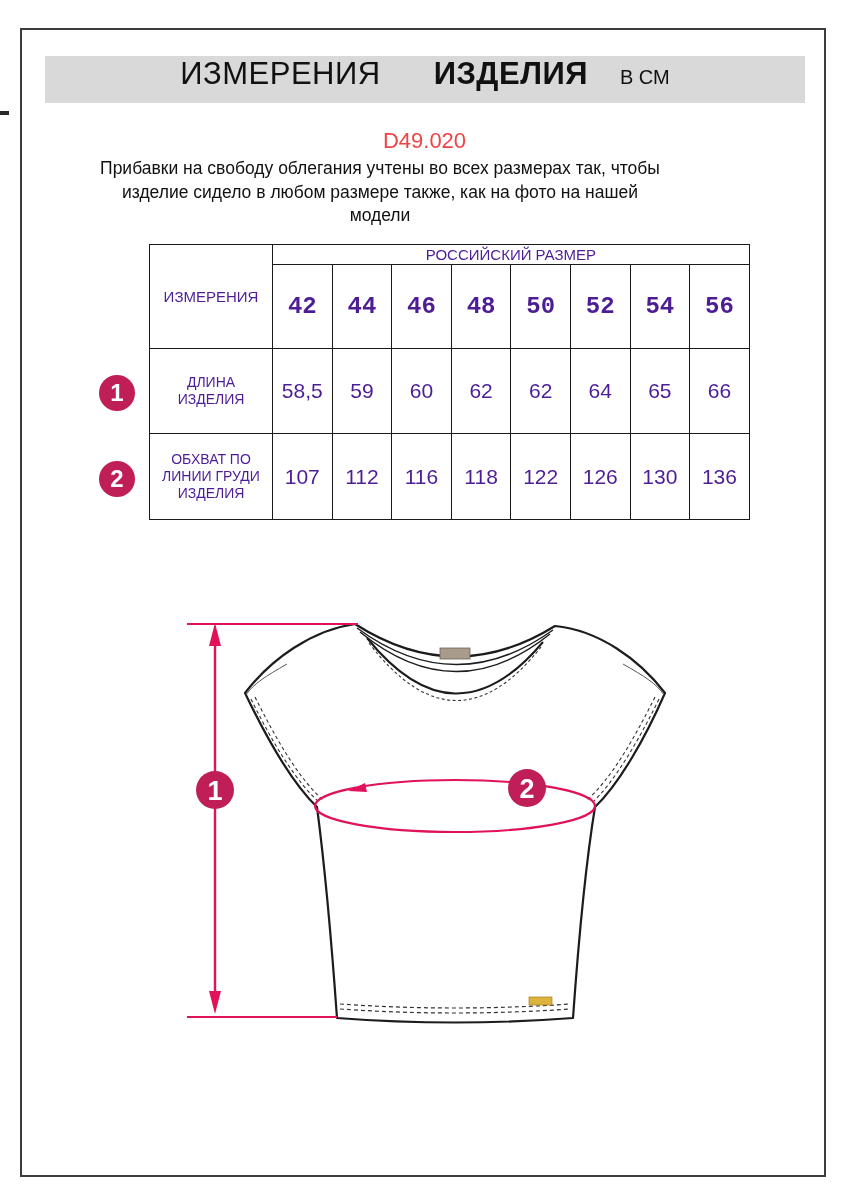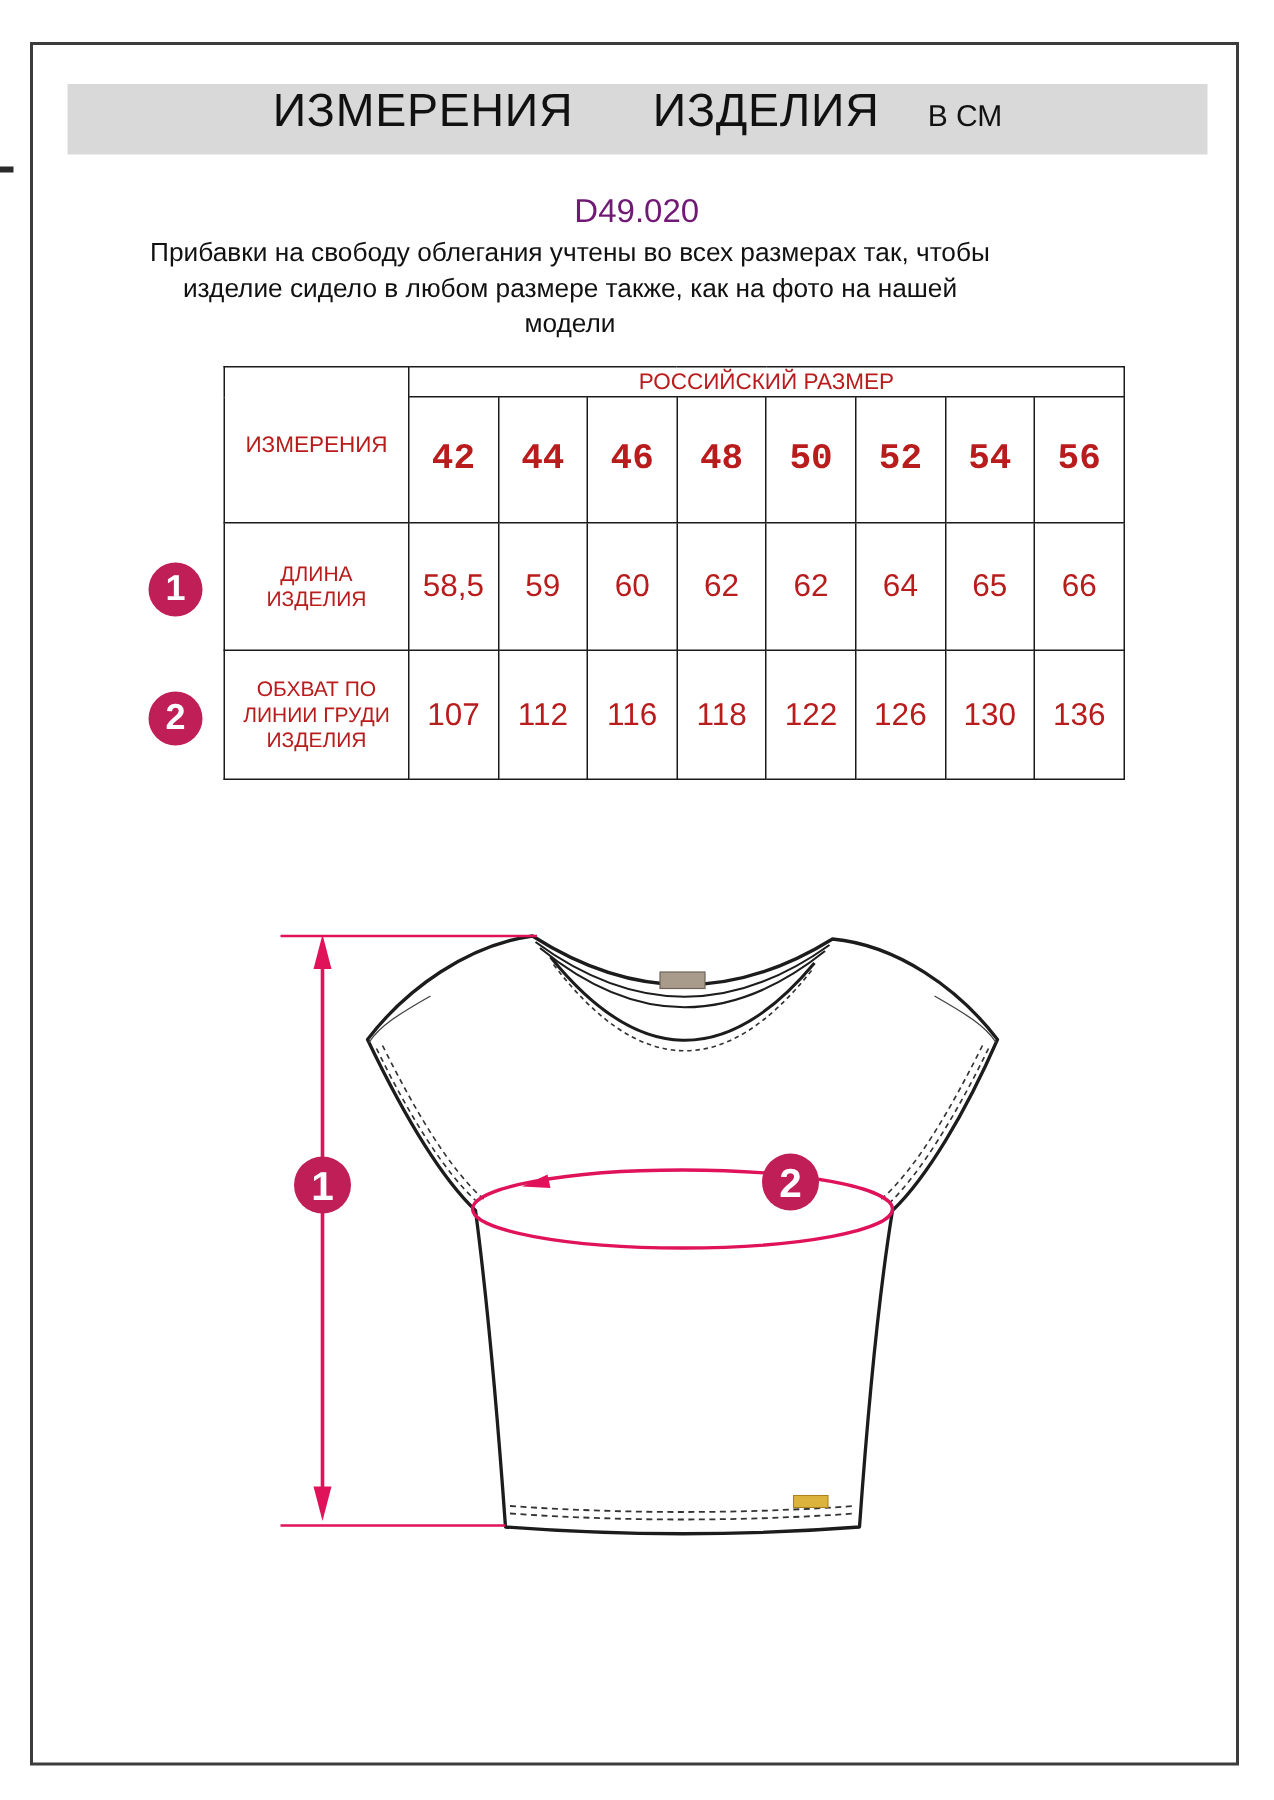--- a/index.html
+++ b/index.html
@@ -3,26 +3,26 @@
 <meta charset="utf-8">
 <style>
   html,body{margin:0;padding:0;background:#fff;width:849px;height:1200px;overflow:hidden;}
   *{box-sizing:border-box;font-family:"Liberation Sans","DejaVu Sans",sans-serif;}
   .page{position:relative;width:849px;height:1200px;background:#fff;}
   .crop-mark{position:absolute;left:0;top:111px;width:9px;height:4px;background:#2b2b2b;}
   .border-frame{position:absolute;left:20px;top:28px;width:806px;height:1149px;border:2px solid #3c3c3c;background:#fff;}
   .title-bar{position:absolute;left:45px;top:56px;width:760px;height:47px;background:#D9D9D9;
     display:flex;align-items:baseline;justify-content:center;}
   .title-regular{font-size:31px;color:#111;letter-spacing:0.5px;}
-  .title-bold{font-size:31px;font-weight:normal;color:#111;margin-left:53px;letter-spacing:0.5px;}
+  .title-bold{font-size:31px;font-weight:bold;color:#111;margin-left:53px;letter-spacing:0.5px;}
   .title-unit{font-size:20px;color:#111;margin-left:32px;}
-  .product-code{position:absolute;left:0;top:128px;width:849px;text-align:center;font-size:22px;color:#701a75;}
+  .product-code{position:absolute;left:0;top:128px;width:849px;text-align:center;font-size:22px;color:#ef4444;}
   .description{position:absolute;left:0;top:157px;width:760px;text-align:center;font-size:17.5px;line-height:23.5px;color:#111;}
   table.size-table{position:absolute;left:149px;top:244px;width:600px;border-collapse:collapse;table-layout:fixed;background:#fff;}
-  table.size-table td,table.size-table th{border:1.6px solid #1a1a1a;text-align:center;vertical-align:middle;padding:0;color:#b91c1c;font-weight:normal;}
+  table.size-table td,table.size-table th{border:1.6px solid #1a1a1a;text-align:center;vertical-align:middle;padding:0;color:#4c1d95;font-weight:normal;}
   .group-header{font-size:15px;height:20px;}
   .measure-header{font-size:15px;}
   .size-num{font-size:24px;font-weight:bold !important;font-family:Liberation Mono, monospace;}
   .row-label{font-size:14px;line-height:17px;padding:16px 10px !important;}
   .value{font-size:21px;}
   tr.sizes-row{height:84px;}
   tr.data-row-1{height:85px;}
   tr.data-row-2{height:86px;}
   .marker{position:absolute;width:36px;height:36px;border-radius:50%;background:#C01E56;color:#fff;
     font-weight:bold;font-size:24px;display:flex;align-items:center;justify-content:center;}

